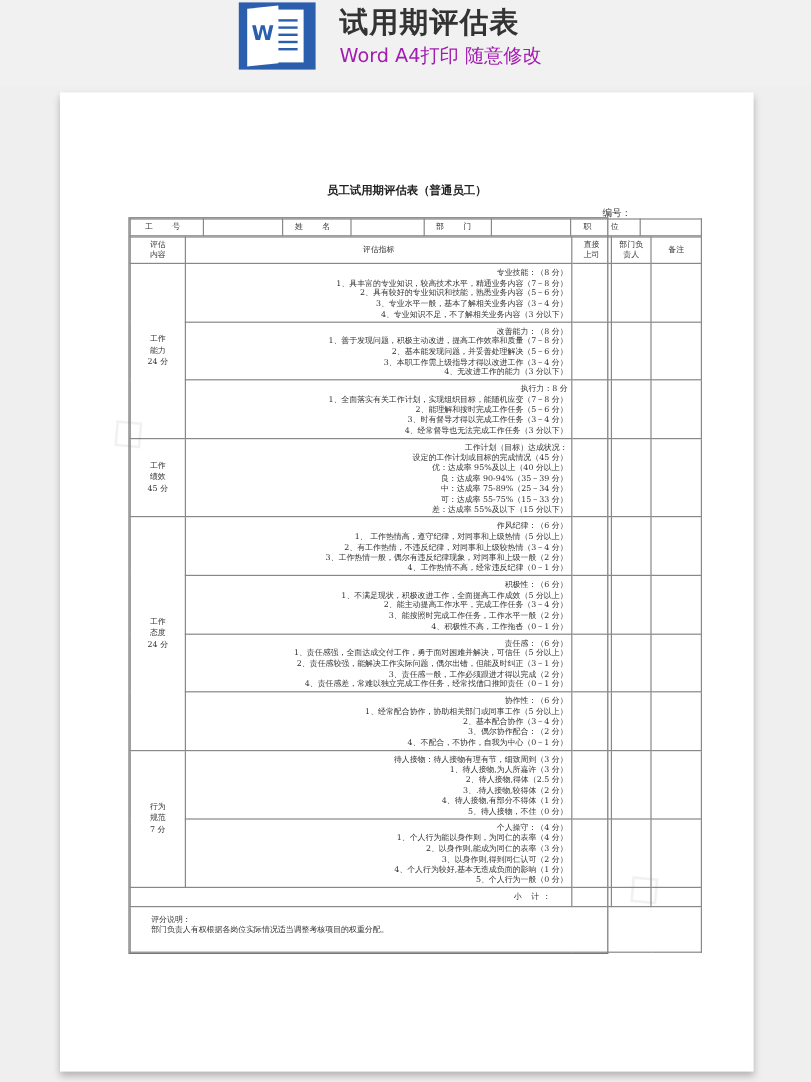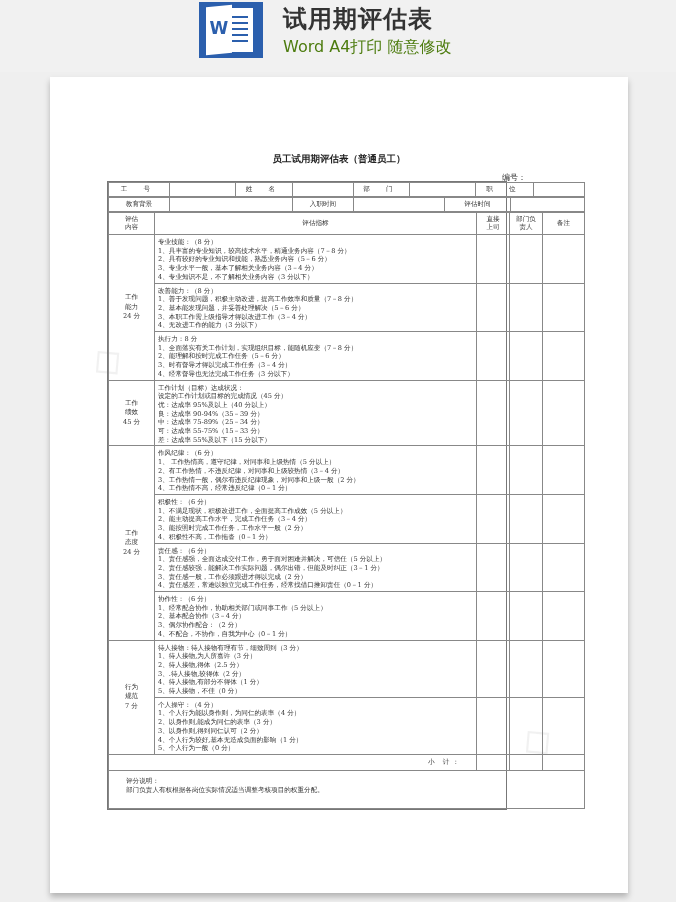--- a/index.html
+++ b/index.html
@@ -33,21 +33,21 @@
     font-family: "DejaVu Sans", sans-serif; font-weight: bold; font-size: 17px;
     color: #2b5fad; text-align: center;
   }
   .banner-title {
     position: absolute; left: 283px; top: 3px;
     font-family: "DejaVu Sans", sans-serif; font-weight: bold; font-size: 24px;
     color: #333; letter-spacing: 1px;
   }
   .banner-sub {
     position: absolute; left: 283px; top: 37px;
-    font-family: "DejaVu Sans", sans-serif; font-size: 16px; color: #4d7c0f;
+    font-family: "DejaVu Sans", sans-serif; font-size: 16px; color: #a21caf;
   }
   .page {
     position: absolute; left: 50px; top: 77px; width: 578px; height: 816px;
     background: #fff;
     box-shadow: 0 4px 6px rgba(0,0,0,0.25);
   }
   .doc-title {
     position: absolute; left: 0; top: 76px; width: 578px; text-align: center;
     font-size: 9.5px; font-weight: bold; color: #222;
   }
@@ -59,21 +59,21 @@
     border: 1px solid #777;
     font-size: 6.6px; color: #333; line-height: 1.32;
   }
   table { border-collapse: collapse; width: 100%; table-layout: fixed; }
   td {
     border: 1px solid #888; vertical-align: middle; text-align: center;
     padding: 0 2px; overflow: hidden; white-space: nowrap;
   }
   .hdr td { height: 14px; }
   .spaced { letter-spacing: 7px; }
-  .ind { text-align: left; vertical-align: top; padding: 3px 3px 1px 3px; }
+  .ind { text-align: right; vertical-align: top; padding: 3px 3px 1px 3px; }
   .ind div { white-space: nowrap; }
   .cat { line-height: 1.45; }
   .subtotal-label { text-align: right; padding-right: 14px; height: 16px; letter-spacing: 3px; }
   .note { text-align: left; padding: 6px 3px 4px 17px; height: 38px; vertical-align: top; }
   .wm {
     position: absolute; color: rgba(180,180,180,0.18); font-size: 40px;
     font-family: "DejaVu Sans", sans-serif; transform: rotate(-40deg);
     pointer-events: none;
   }
 </style>
@@ -123,40 +123,20 @@
         <td class="spaced">姓 名</td>
         <td></td>
         <td class="spaced">部 门</td>
         <td></td>
         <td class="spaced">职 位</td>
         <td></td>
       </tr>
     </tbody>
       </table>
 
-    <table class="hdr">
-      <colgroup>
-        <col style="width:61px">
-          <col style="width:123px">
-          <col style="width:61px">
-        <col style="width:91px">
-          <col style="width:66px">
-          <col style="width:74px">
-      </colgroup>
-      <tbody>
-          <tr>
-        <td>教育背景</td>
-        <td></td>
-        <td>入职时间</td>
-        <td></td>
-        <td>评估时间</td>
-        <td></td>
-      </tr>
-    </tbody>
-      </table>
 
     <table>
       <colgroup>
         <col style="width:46px">
           <col style="width:322px">
           <col style="width:33px">
         <col style="width:33px">
           <col style="width:42px">
       </colgroup>
       <tbody>

